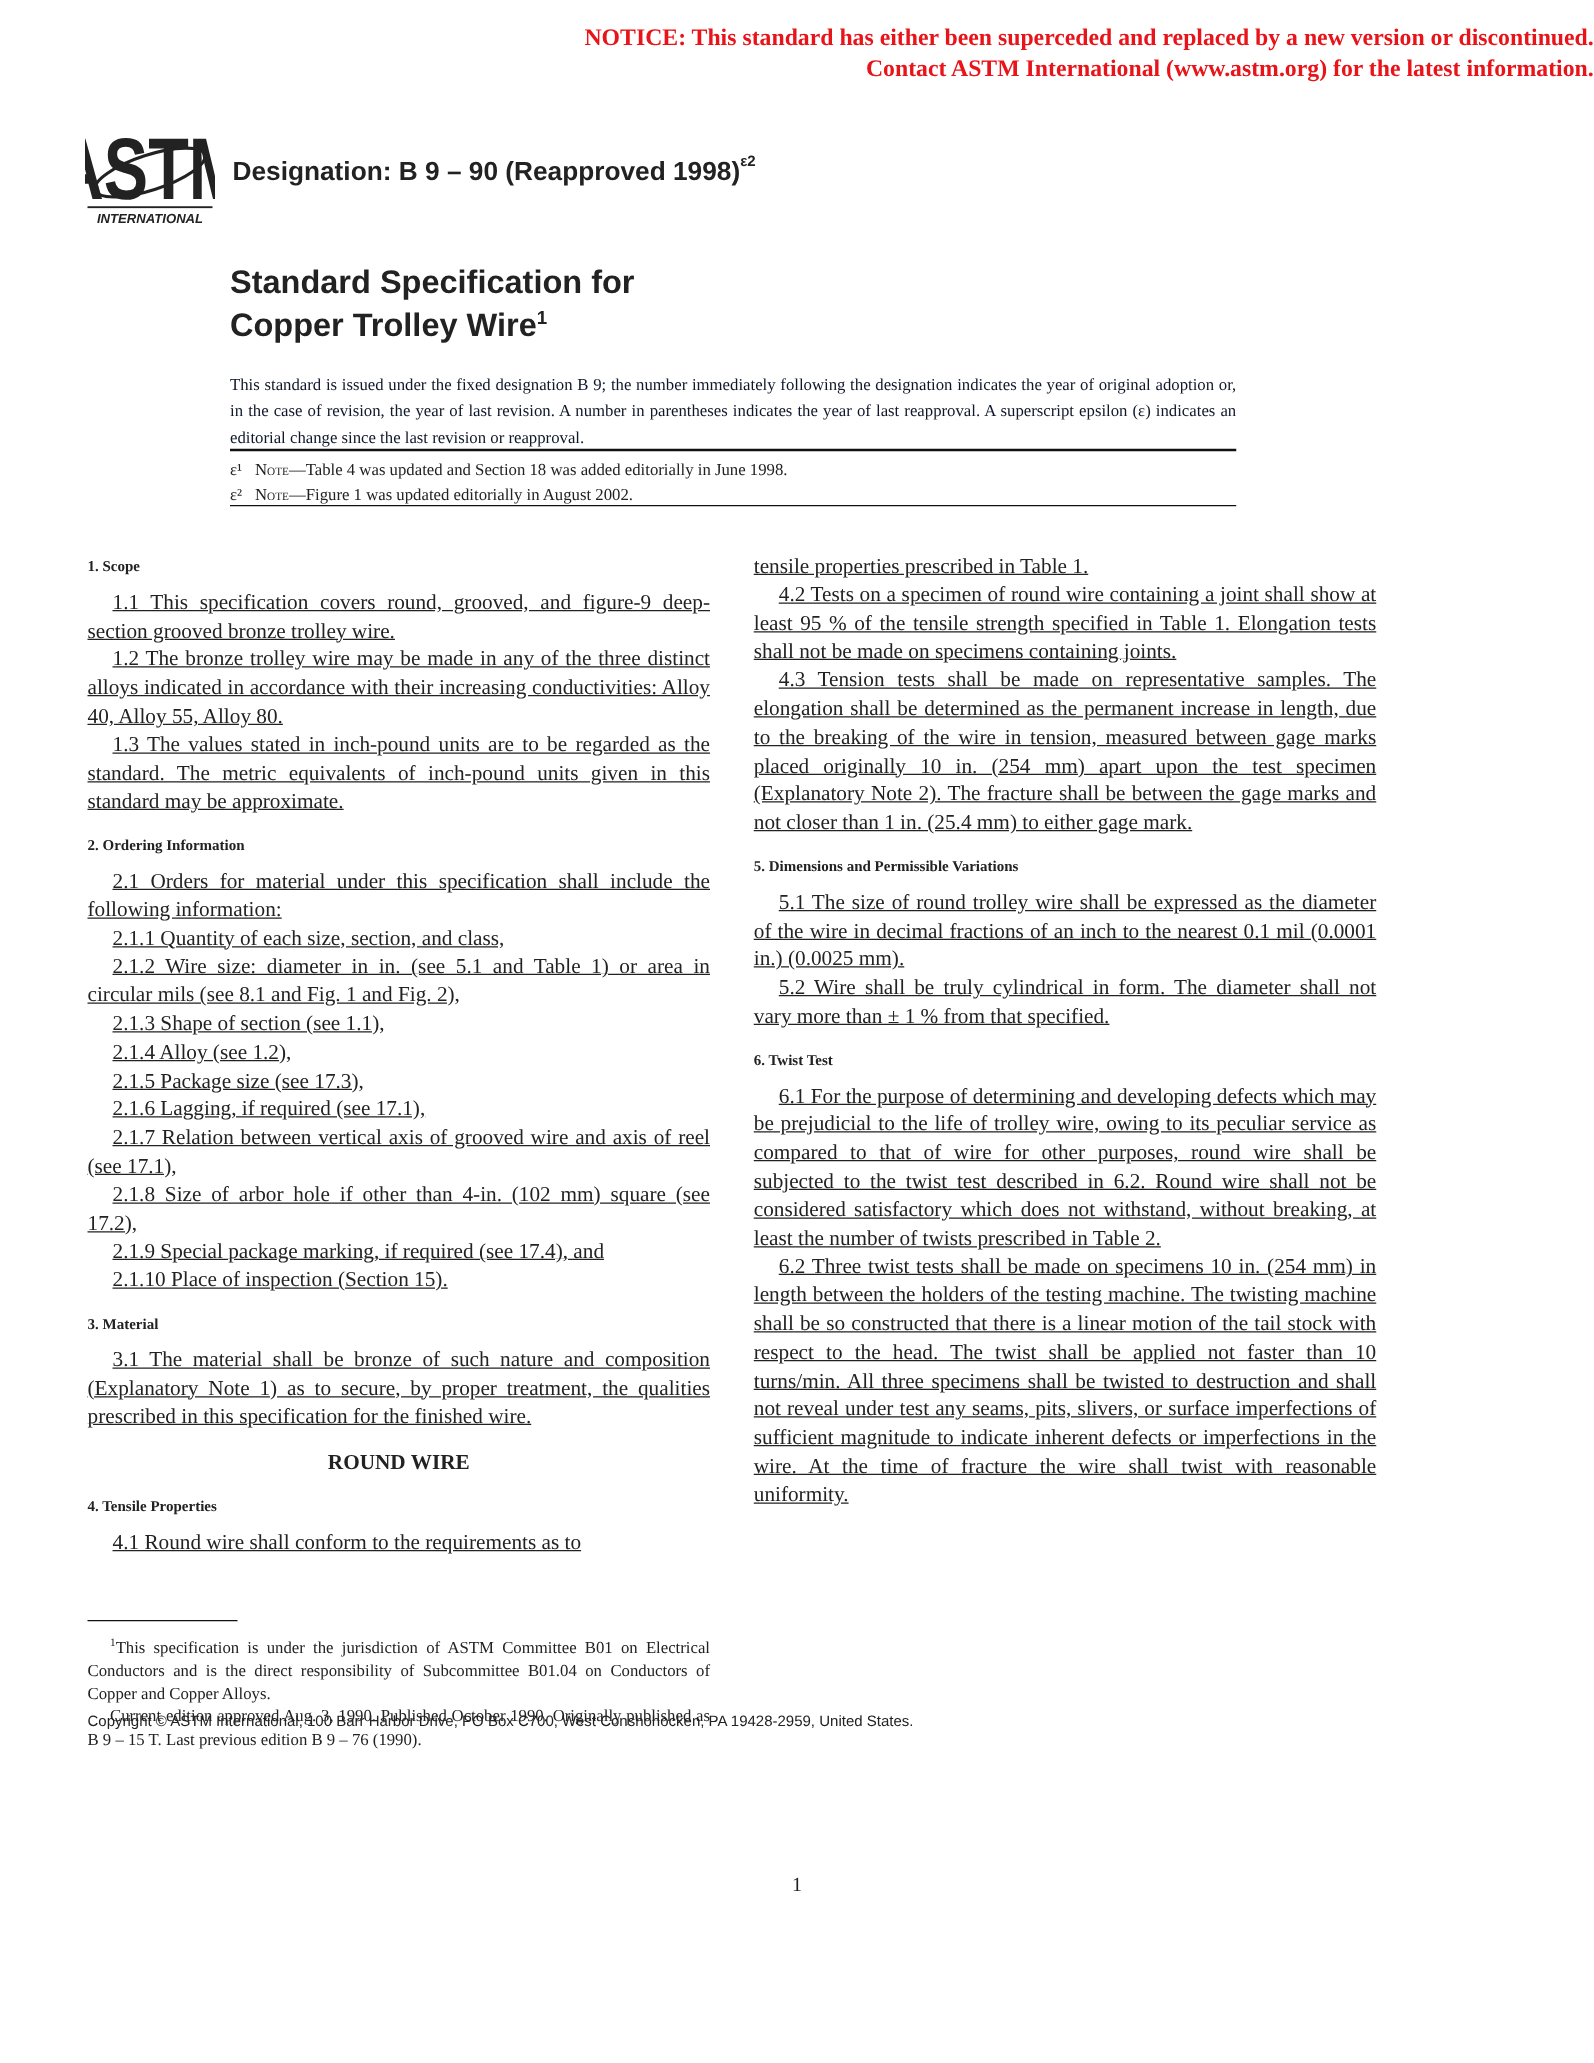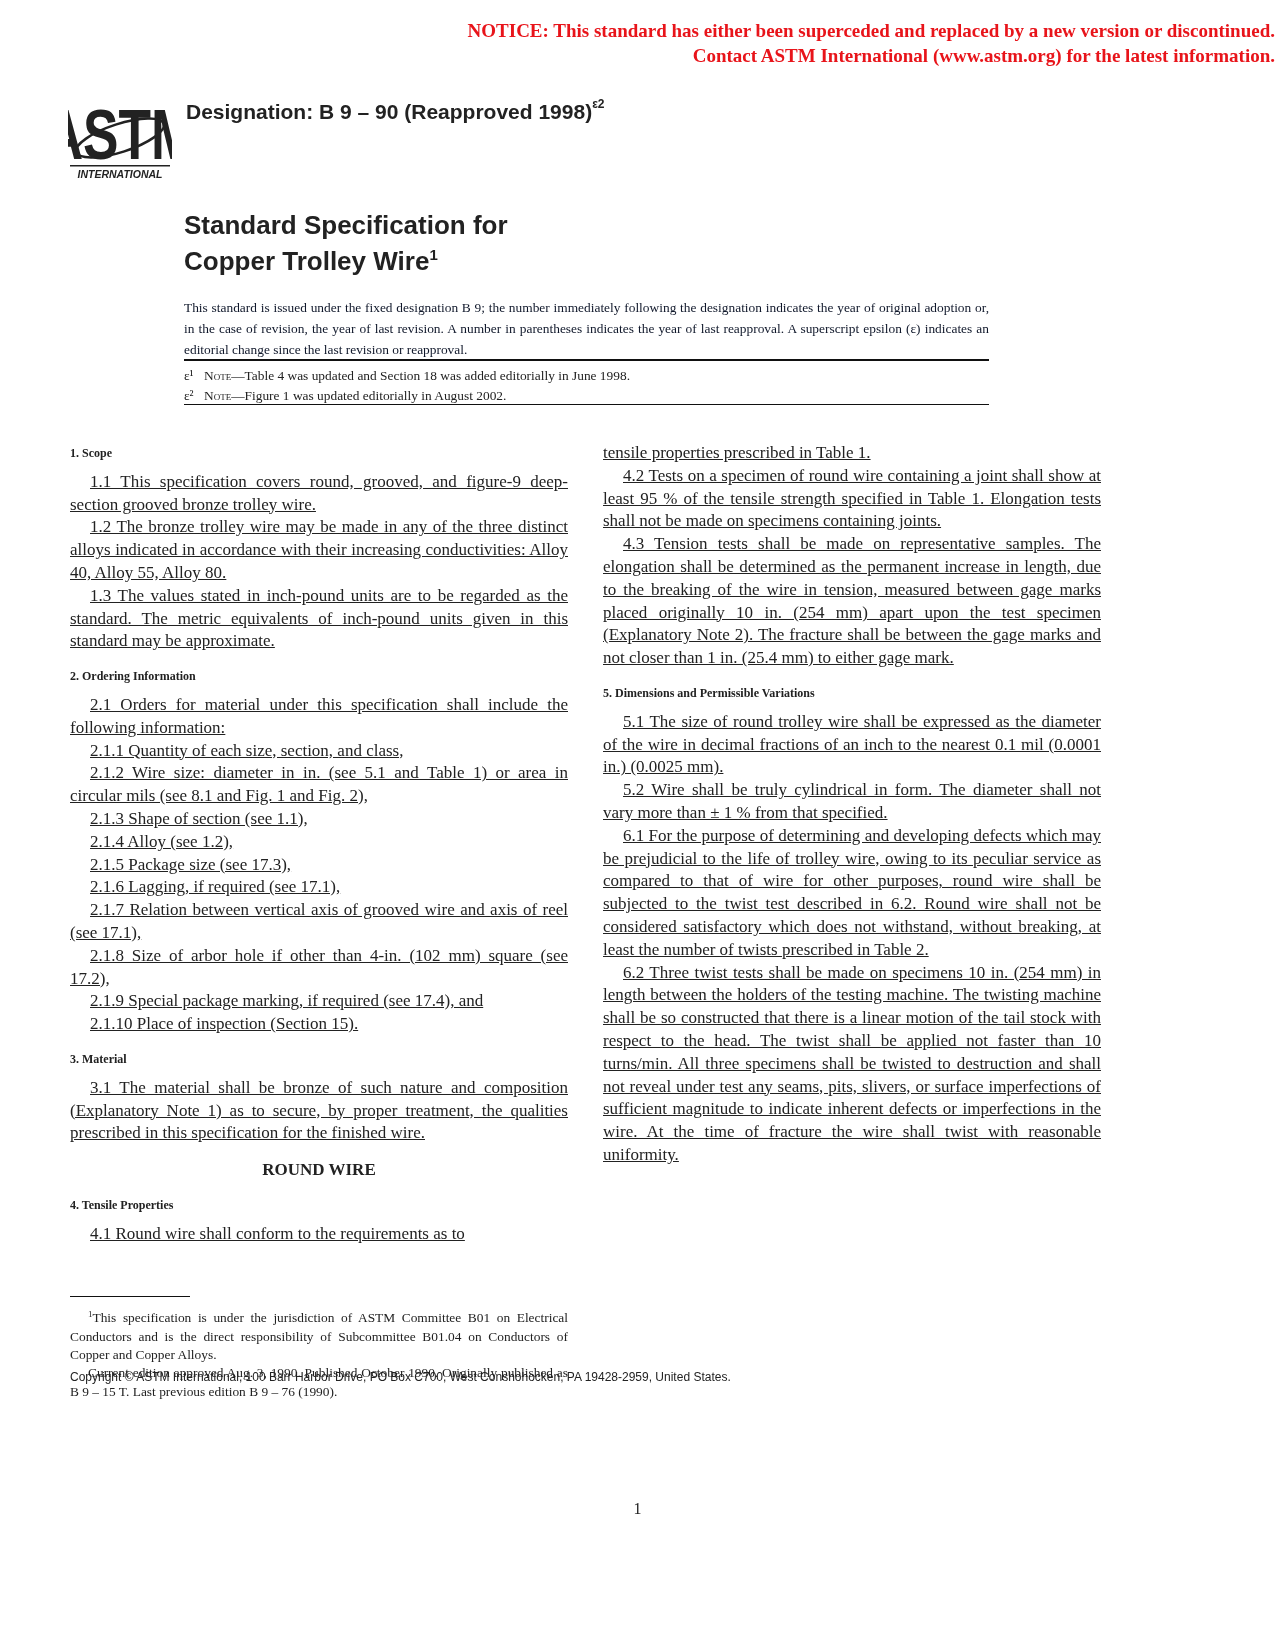--- a/index.html
+++ b/index.html
@@ -1,21 +1,21 @@
 <!DOCTYPE html>
 <html><head>
 <meta charset="utf-8">
 <style>
   html, body { margin: 0; padding: 0; background: #ffffff; }
   body { width: 1275px; height: 1650px; position: relative; overflow: hidden; color: #1a1a1a; }
 
   .notice { position: absolute; top: 18px; left: 0; width: 1275px; text-align: right; color: #e8141a; font-family: "Liberation Serif", serif; font-weight: bold; font-size: 19px; line-height: 25px; }
 
   .logo { position: absolute; left: 68px; top: 92px; width: 104px; height: 90px; }
-  .designation { position: absolute; left: 186px; top: 100px; font-family: "Liberation Sans", sans-serif; font-weight: bold; font-size: 21px; color: #222; }
+  .designation { position: absolute; left: 186px; top: 125px; font-family: "Liberation Sans", sans-serif; font-weight: bold; font-size: 21px; color: #222; }
   .designation sup { font-size: 12px; position: relative; top: -3px; }
 
   .title { position: absolute; left: 184px; top: 210px; font-family: "Liberation Sans", sans-serif; font-weight: bold; font-size: 26px; line-height: 30px; color: #222; }
   .title sup { font-size: 15px; }
 
   .preamble { position: absolute; left: 184px; top: 297px; width: 805px; font-family: "Liberation Serif", serif; font-size: 13.4px; line-height: 21px; text-align: justify; color: #0f172a; }
   .hr-thick { position: absolute; left: 184px; top: 359px; width: 805px; height: 2px; background: #111; }
   .notes { position: absolute; left: 184px; top: 366px; width: 805px; font-family: "Liberation Serif", serif; font-size: 13.4px; line-height: 20px; color: #222; }
   .notes .eps { display: inline-block; width: 20px; }
   .notes .sc { font-variant: small-caps; }
@@ -96,20 +96,21 @@
   <p>4.1  Round wire shall conform to the requirements as to</p>
 </div>
 
 <div class="col col-right">
   <p class="noindent">tensile properties prescribed in Table 1.</p>
   <p>4.2  Tests on a specimen of round wire containing a joint shall show at least 95 % of the tensile strength specified in Table 1. Elongation tests shall not be made on specimens containing joints.</p>
   <p>4.3  Tension tests shall be made on representative samples. The elongation shall be determined as the permanent increase in length, due to the breaking of the wire in tension, measured between gage marks placed originally 10 in. (254 mm) apart upon the test specimen (Explanatory Note 2). The fracture shall be between the gage marks and not closer than 1 in. (25.4 mm) to either gage mark.</p>
   <h2>5.  Dimensions and Permissible Variations</h2>
   <p>5.1  The size of round trolley wire shall be expressed as the diameter of the wire in decimal fractions of an inch to the nearest 0.1 mil (0.0001 in.) (0.0025 mm).</p>
   <p>5.2  Wire shall be truly cylindrical in form. The diameter shall not vary more than ± 1 % from that specified.</p>
+  <h2>6.  Twist Test</h2>
   <p>6.1  For the purpose of determining and developing defects which may be prejudicial to the life of trolley wire, owing to its peculiar service as compared to that of wire for other purposes, round wire shall be subjected to the twist test described in 6.2. Round wire shall not be considered satisfactory which does not withstand, without breaking, at least the number of twists prescribed in Table 2.</p>
   <p>6.2  Three twist tests shall be made on specimens 10 in. (254 mm) in length between the holders of the testing machine. The twisting machine shall be so constructed that there is a linear motion of the tail stock with respect to the head. The twist shall be applied not faster than 10 turns/min. All three specimens shall be twisted to destruction and shall not reveal under test any seams, pits, slivers, or surface imperfections of sufficient magnitude to indicate inherent defects or imperfections in the wire. At the time of fracture the wire shall twist with reasonable uniformity.</p>
 </div>
 
 <div class="fn-rule"></div>
 <div class="footnotes">
   <p><sup>1</sup><span>This specification is under the jurisdiction of ASTM Committee B01 on Electrical Conductors and is the direct responsibility of Subcommittee B01.04 on Conductors of Copper and Copper Alloys.</span></p>
   <p>Current edition approved Aug. 3, 1990. Published October 1990. Originally published as B 9 – 15 T. Last previous edition B 9 – 76 (1990).</p>
 </div>
 

